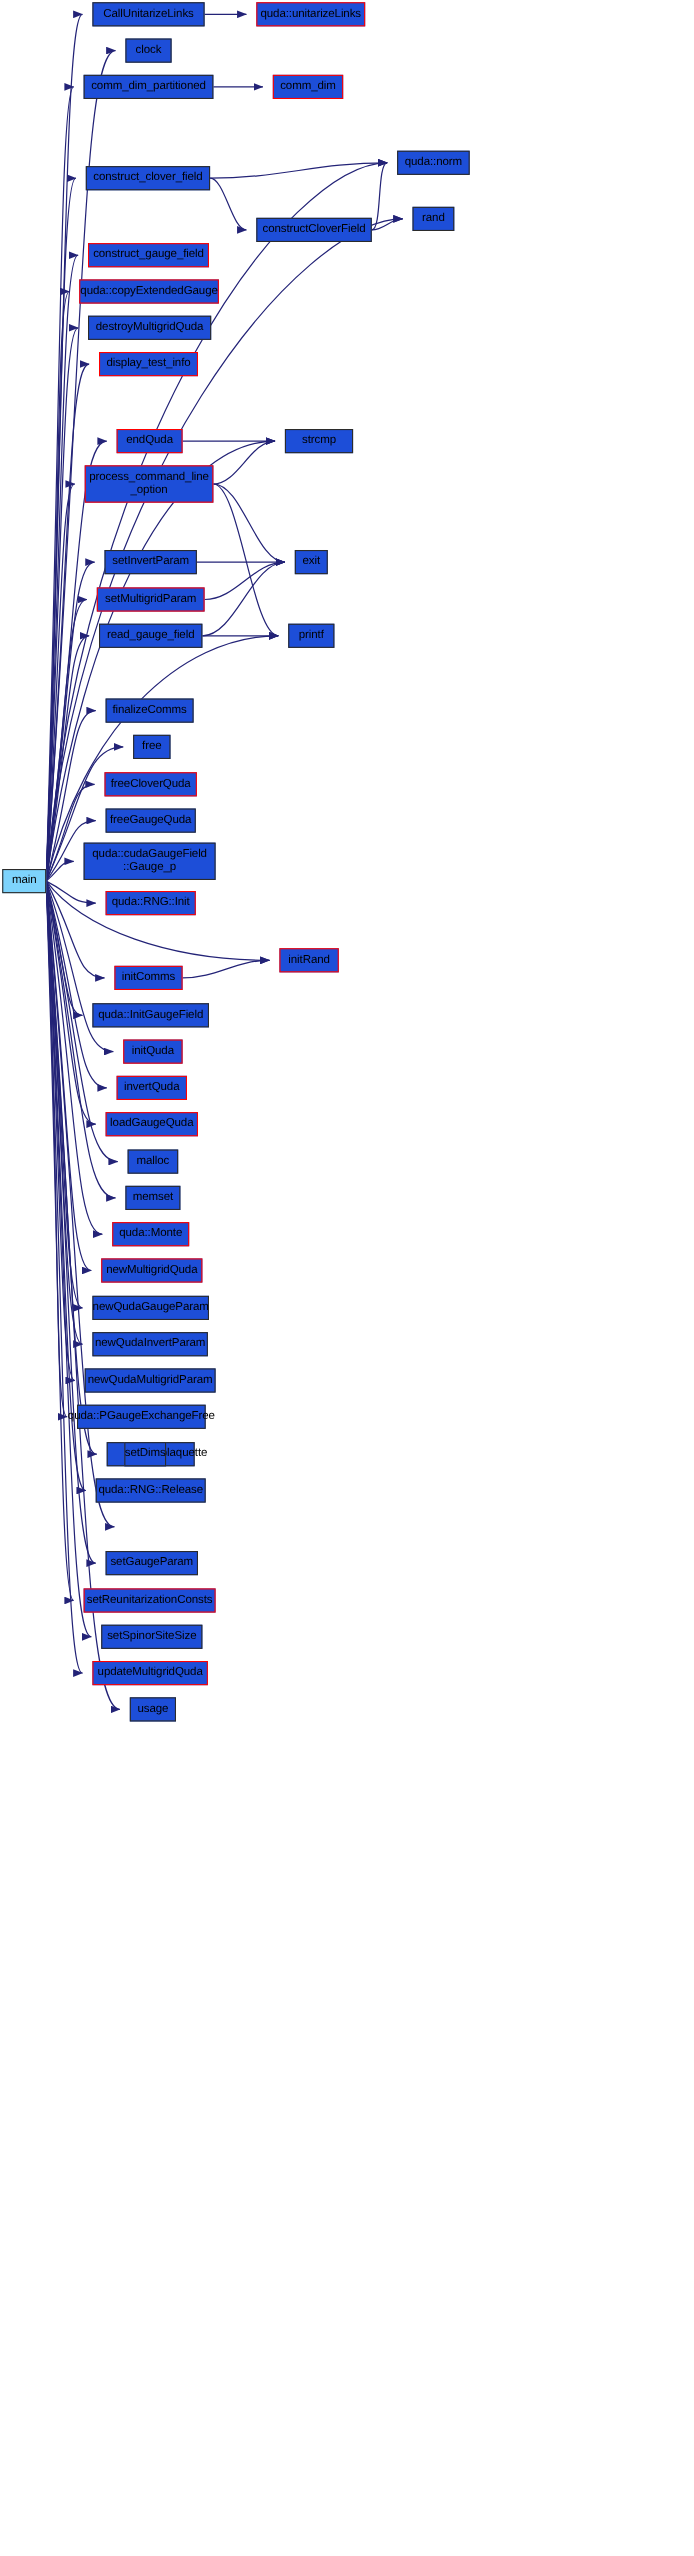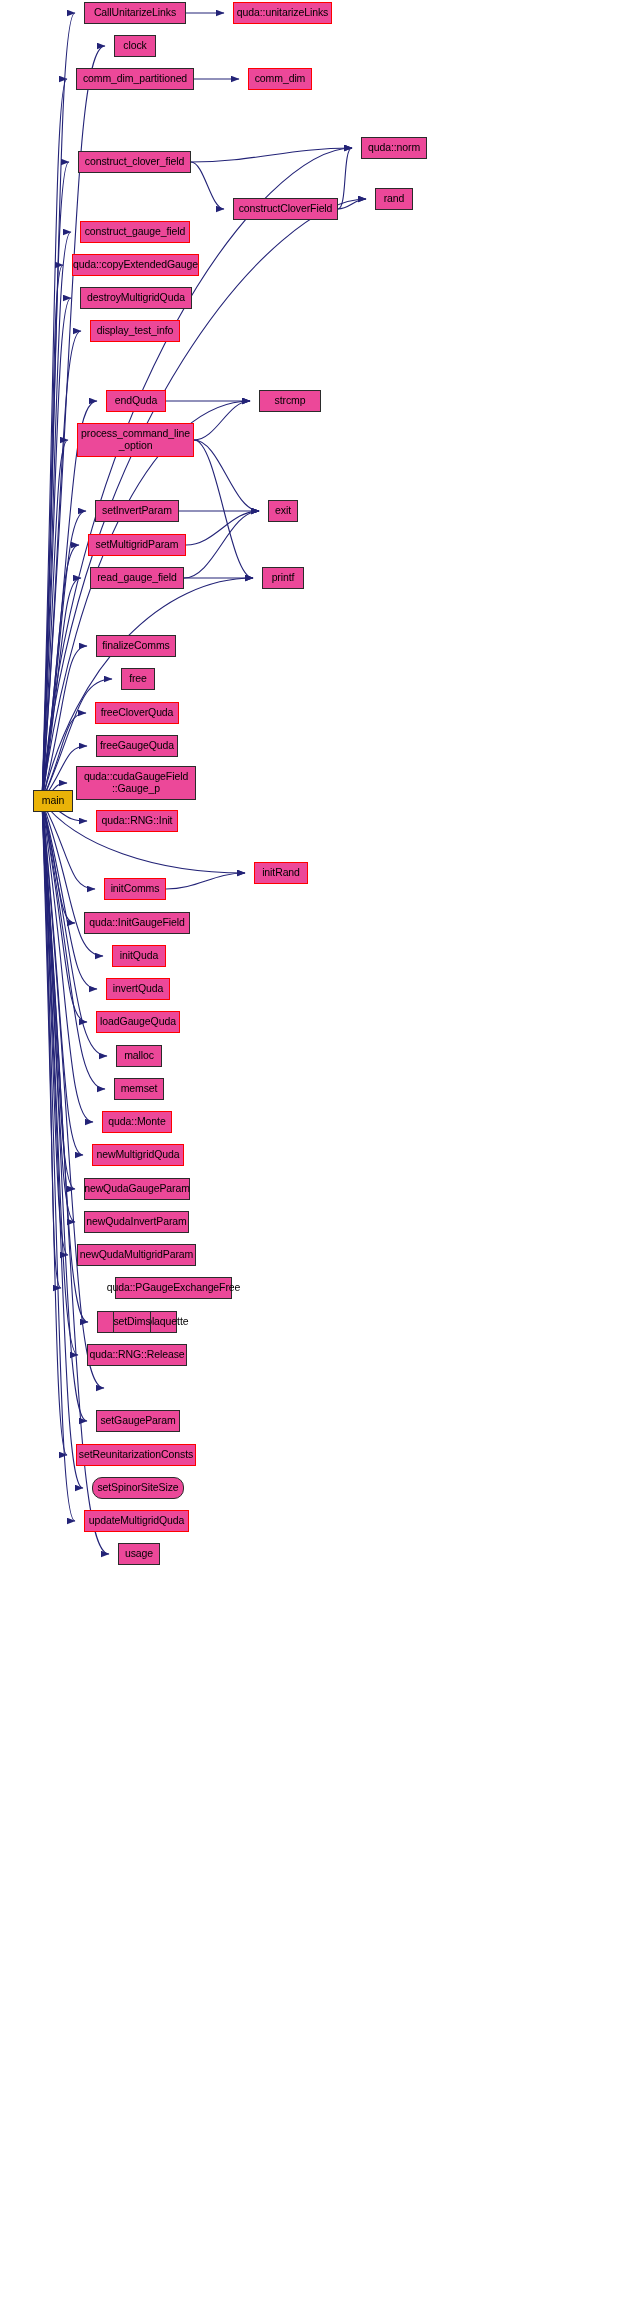--- a/index.html
+++ b/index.html
@@ -3,33 +3,33 @@
 <meta charset="utf-8">
 <style>
   html,body{margin:0;padding:0;background:#ffffff;}
   body{font-family:"Liberation Sans","DejaVu Sans",sans-serif;}
   #canvas{position:relative;width:631px;height:2324px;background:#fff;overflow:hidden;}
   svg.edges{position:absolute;left:0;top:0;width:631px;height:2324px;overflow:visible;}
   .node{
     position:absolute;
     box-sizing:border-box;
     border:1px solid #2b2b2b;
-    background:#ec4899;
+    background:#1d4ed8;
     color:#000000;
     font-size:10.5px;
     line-height:1.12;
     display:flex;
     align-items:center;
     justify-content:center;
     text-align:center;
     white-space:pre;
     letter-spacing:-0.1px;
   }
   .node.red{border-color:#ff0000;}
-  .node.root{background:#eab308;border-color:#2b2b2b;margin-left:31px;}
+  .node.root{background:#7dd3fc;border-color:#2b2b2b;}
 </style>
 </head>
 <body>
 
 <div id="canvas">
   <svg class="edges" id="edge-layer" viewBox="0 0 631 2324">
     <defs>
       <marker id="arrowhead" markerWidth="9" markerHeight="7" refX="8.5" refY="3.5" orient="auto" markerUnits="userSpaceOnUse">
         <polygon points="0 0, 9 3.5, 0 7" fill="#232377"></polygon>
       </marker>
@@ -125,27 +125,27 @@
       <div class="node red" style="left: 112px; top: 945px; width: 54px; height: 22px;">initQuda</div>
       <div class="node red" style="left: 106px; top: 978px; width: 64px; height: 22px;">invertQuda</div>
       <div class="node red" style="left: 96px; top: 1011px; width: 84px; height: 22px;">loadGaugeQuda</div>
       <div class="node" style="left: 116px; top: 1045px; width: 46px; height: 22px;">malloc</div>
       <div class="node" style="left: 114px; top: 1078px; width: 50px; height: 22px;">memset</div>
       <div class="node red" style="left: 102px; top: 1111px; width: 70px; height: 22px;">quda::Monte</div>
       <div class="node red" style="left: 92px; top: 1144px; width: 92px; height: 22px;">newMultigridQuda</div>
       <div class="node" style="left: 84px; top: 1178px; width: 106px; height: 22px;">newQudaGaugeParam</div>
       <div class="node" style="left: 84px; top: 1211px; width: 105px; height: 22px;">newQudaInvertParam</div>
       <div class="node" style="left: 77px; top: 1244px; width: 119px; height: 22px;">newQudaMultigridParam</div>
-      <div class="node" style="left: 70px; top: 1277px; width: 117px; height: 22px; margin-left: 45px;">quda::PGaugeExchangeFree</div>
+      <div class="node" style="left: 70px; top: 1277px; width: 117px; height: 22px;">quda::PGaugeExchangeFree</div>
       <div class="node" style="left: 97px; top: 1311px; width: 80px; height: 22px; padding-left: 32px;">quda::plaquette</div>
       <div class="node" style="left: 87px; top: 1344px; width: 100px; height: 22px;">quda::RNG::Release</div>
       <div class="node" style="left: 113px; top: 1311px; width: 38px; height: 22px;">setDims</div>
       <div class="node" style="left: 96px; top: 1410px; width: 84px; height: 22px;">setGaugeParam</div>
       <div class="node red" style="left: 76px; top: 1444px; width: 120px; height: 22px;">setReunitarizationConsts</div>
-      <div class="node" style="left: 92px; top: 1477px; width: 92px; height: 22px; border-radius: 10px;">setSpinorSiteSize</div>
+      <div class="node" style="left: 92px; top: 1477px; width: 92px; height: 22px;">setSpinorSiteSize</div>
       <div class="node red" style="left: 84px; top: 1510px; width: 105px; height: 22px;">updateMultigridQuda</div>
       <div class="node" style="left: 118px; top: 1543px; width: 42px; height: 22px;">usage</div>
       <div class="node red" style="left: 233px; top: 2px; width: 99px; height: 22px;">quda::unitarizeLinks</div>
       <div class="node red" style="left: 248px; top: 68px; width: 64px; height: 22px;">comm_dim</div>
       <div class="node" style="left: 361px; top: 137px; width: 66px; height: 22px;">quda::norm</div>
       <div class="node" style="left: 233px; top: 198px; width: 105px; height: 22px;">constructCloverField</div>
       <div class="node" style="left: 375px; top: 188px; width: 38px; height: 22px;">rand</div>
       <div class="node" style="left: 259px; top: 390px; width: 62px; height: 22px;">strcmp</div>
       <div class="node" style="left: 268px; top: 500px; width: 30px; height: 22px;">exit</div>
       <div class="node" style="left: 262px; top: 567px; width: 42px; height: 22px;">printf</div>

